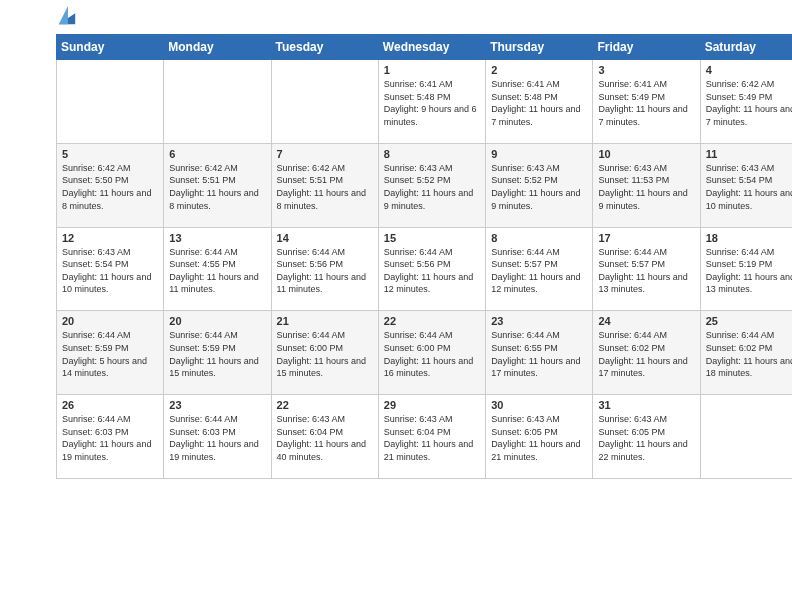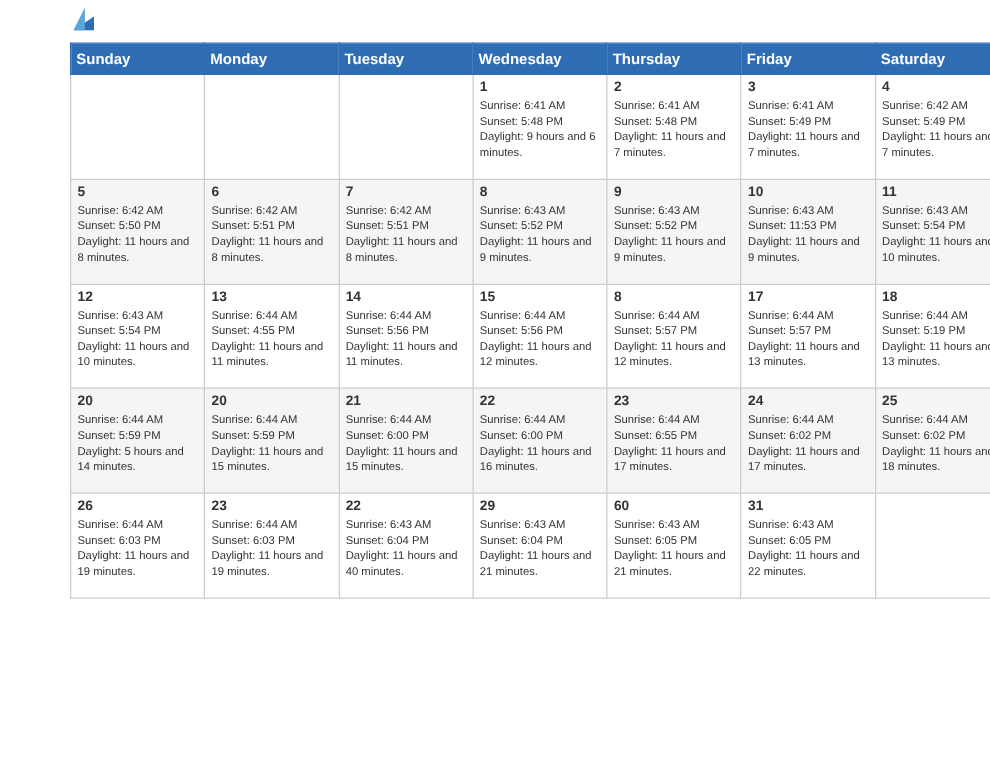--- a/index.html
+++ b/index.html
@@ -379,21 +379,21 @@
           </td>
           <td>
             <div class="day-number">29</div>
             <div class="day-info">
               <div>Sunrise: 6:43 AM</div>
               <div>Sunset: 6:04 PM</div>
               <div>Daylight: 11 hours and 21 minutes.</div>
             </div>
           </td>
           <td>
-            <div class="day-number">60</div>
+            <div class="day-number">30</div>
             <div class="day-info">
               <div>Sunrise: 6:43 AM</div>
               <div>Sunset: 6:05 PM</div>
               <div>Daylight: 11 hours and 21 minutes.</div>
             </div>
           </td>
           <td>
             <div class="day-number">31</div>
             <div class="day-info">
               <div>Sunrise: 6:43 AM</div>

